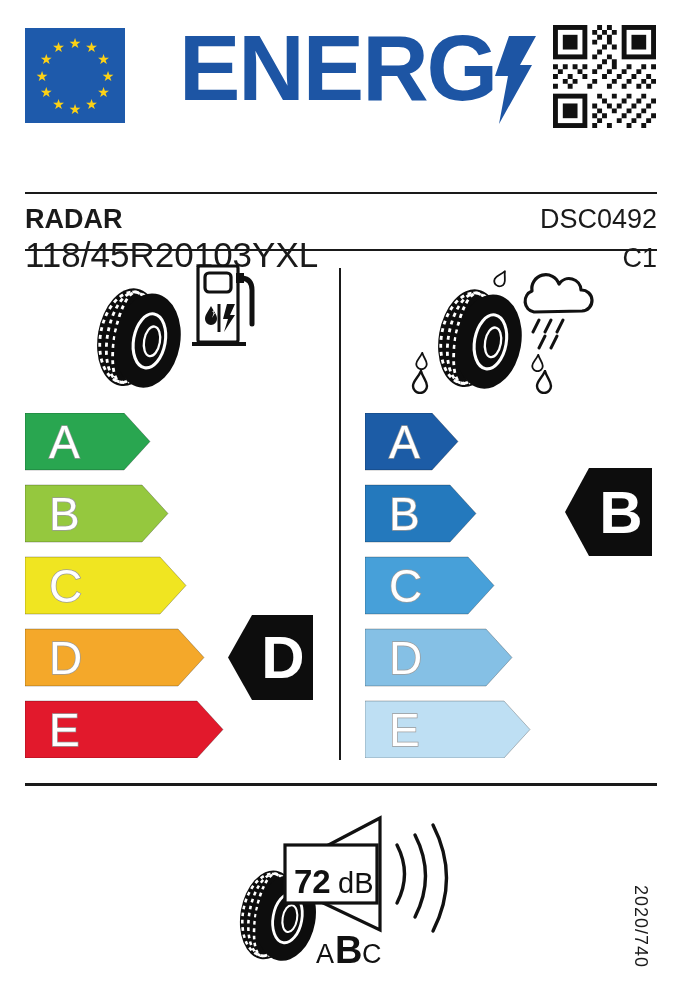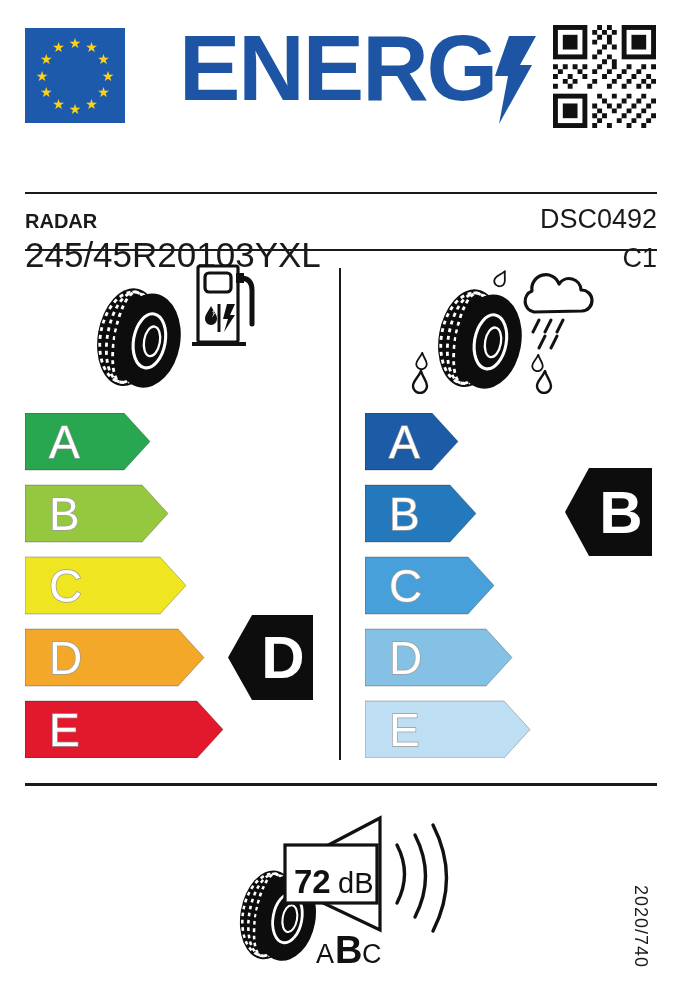--- a/index.html
+++ b/index.html
@@ -2,21 +2,21 @@
 <html><head>
 <meta charset="utf-8">
 <style>
   html,body{margin:0;padding:0;background:#fff;}
   .label{position:relative;width:682px;height:1000px;background:#fff;overflow:hidden;
          font-family:"Liberation Sans",sans-serif;color:#1a1a1a;}
   .abs{position:absolute;}
   .wordmark{left:179px;top:22px;font-size:92px;font-weight:bold;letter-spacing:-2px;line-height:1;}
   .row{left:25px;width:632px;display:flex;justify-content:space-between;align-items:baseline;}
   .brand-row{top:156px;}
-  .brand{font-size:20px;font-weight:bold;text-align:center;}
+  .brand{font-size:27px;font-weight:bold;text-align:center;}
   .code{font-size:27px;margin-top:48px;}
   .size-row{top:202px;}
   .size{font-size:35px;}
   .class{font-size:27px;margin-top:41px;}
   .hline{left:25px;width:632px;height:2px;background:#1a1a1a;}
   .vline{left:339px;top:268px;width:2px;height:492px;background:#1a1a1a;}
   .scale-letter{font-size:46px;fill:#ffffff;stroke:#9b9b9b;stroke-width:1.4px;paint-order:stroke;}
   .badge-letter{font-size:60px;font-weight:bold;fill:#ffffff;text-anchor:middle;}
   .outline{fill:#ffffff;stroke:#111;stroke-width:3.2;}
   .thin{fill:none;stroke:#111;stroke-width:3;stroke-linecap:round;}
@@ -103,21 +103,21 @@
     </g>
   </svg>
 
   <div class="abs row brand-row">
     <span class="brand">RADAR</span>
     <span class="code">DSC0492</span>
   </div>
   <div class="abs hline" style="top:192px"></div>
 
   <div class="abs row size-row">
-    <span class="size">245/45R20103YXL</span>
+    <span class="size">118/45R20103YXL</span>
     <span class="class">C1</span>
   </div>
   <div class="abs hline" style="top:249px"></div>
 
   <div class="abs vline"></div>
 
   <svg class="abs" style="left:90px;top:262px" width="170" height="140" viewBox="0 0 170 140">
     <use href="#tyre" x="5" y="20" width="88" height="114"></use>
     <g transform="translate(100,0)">
       <line x1="2" y1="82" x2="56" y2="82" stroke="#111" stroke-width="4"></line>

